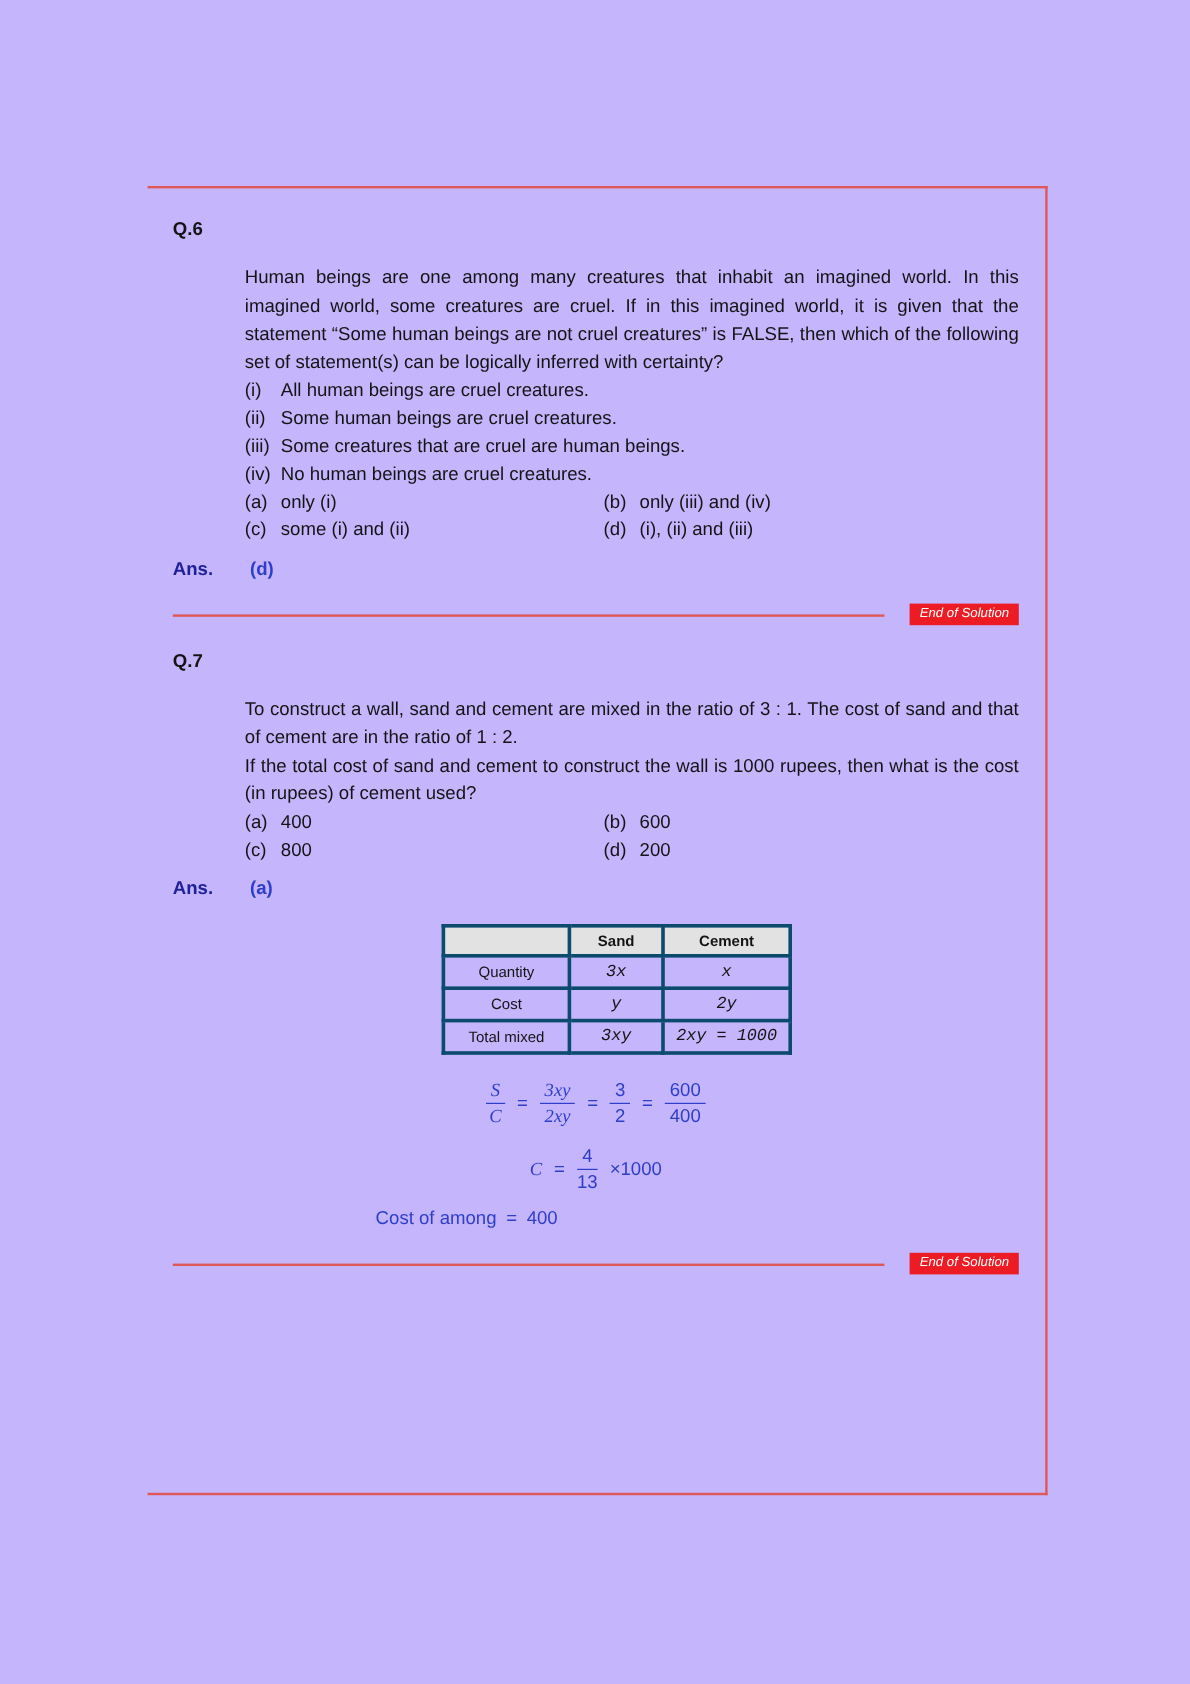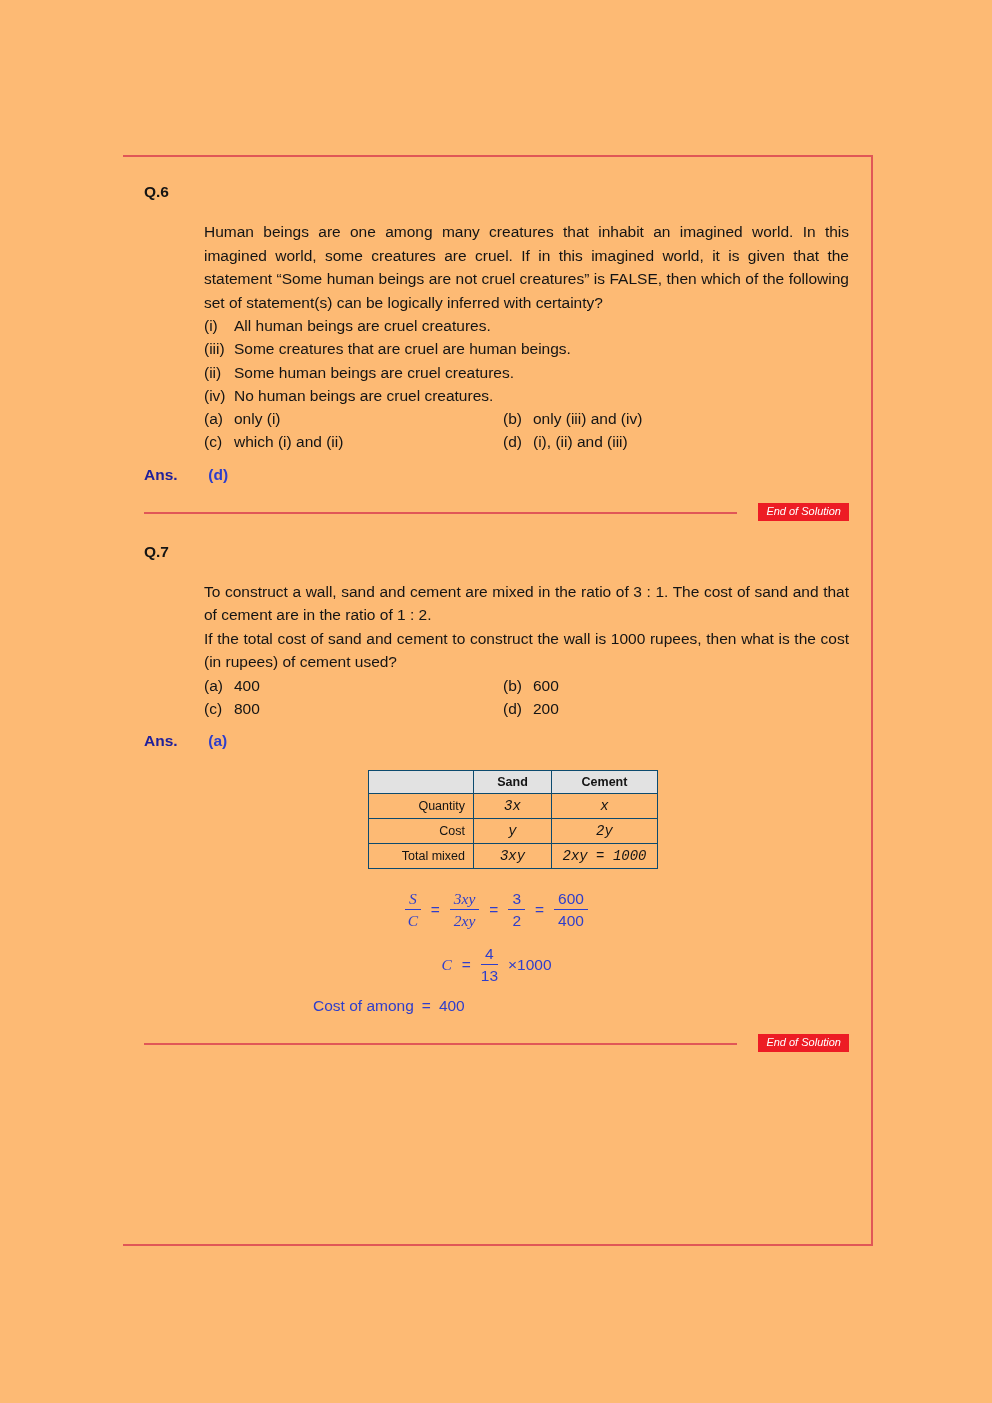--- a/index.html
+++ b/index.html
@@ -4,21 +4,21 @@
 <style>
   * { margin:0; padding:0; box-sizing:border-box; }
   html,body { background:#ffffff; }
   body {
     width:992px; height:1403px;
     font-family:"Liberation Sans", sans-serif;
     color:#141414;
     position:relative;
     overflow:hidden;
   }
-  .page { position:relative; width:992px; height:1403px; background:#fdba74; }
+  .page { position:relative; width:992px; height:1403px; background:#c4b5fd; }
 
   
   .frame {
     position:absolute; left:123px; top:155px; width:750px; height:1091px;
     border-top:2px solid #e05757;
     border-right:2px solid #e05757;
     border-bottom:2px solid #e05757;
   }
 
   .content { position:absolute; left:144px; top:180px; width:705px; }
@@ -49,30 +49,30 @@
     font-size:11px; font-weight:normal; font-style:italic;
     padding:2px 8px 3px 8px; line-height:13px;
     white-space:nowrap;
   }
 
   .q7-section { margin-top:18px; }
   .q-text + .q-text { margin-top:0; }
 
   
   .sol-table { border-collapse:collapse; margin:20px 0 0 224px; }
-  .sol-table th, .sol-table td { border:1px solid #0c4a6e; }
+  .sol-table th, .sol-table td { border:3px solid #0c4a6e; }
   .sol-table th {
     background:#e2e2e2; font-size:12.5px; font-weight:bold;
     padding:4px 6px; text-align:center;
   }
   .sol-table th.c0 { width:105px; }
   .sol-table th.c1 { width:78px; }
   .sol-table th.c2 { width:106px; }
   .sol-table td { font-size:12.5px; padding:4px 8px; }
-  .sol-table td.row-label { text-align:right; }
+  .sol-table td.row-label { text-align:center; }
   .sol-table td.val {
     text-align:center;
     font-family:Liberation Mono, monospace;
     font-style:italic; font-size:14px;
   }
 
   
   .equation {
     color:#2e3ecb; font-size:15.5px;
     display:flex; align-items:center; gap:10px;
@@ -98,45 +98,45 @@
         <div class="q-label">Q.6</div>
         <div class="q-body">
           <p class="q-text">Human beings are one among many creatures that inhabit an imagined world. In this imagined world, some creatures are cruel. If in this imagined world, it is given that the statement “Some human beings are not cruel creatures” is FALSE, then which of the following set of statement(s) can be logically inferred with certainty?</p>
 
           <div>
             <div class="statement">
               <span class="st-num">(i)</span>
               <span class="st-text">All human beings are cruel creatures.</span>
             </div>
             <div class="statement">
+              <span class="st-num">(ii)</span>
+              <span class="st-text">Some human beings are cruel creatures.</span>
+            </div>
+            <div class="statement">
               <span class="st-num">(iii)</span>
               <span class="st-text">Some creatures that are cruel are human beings.</span>
             </div>
             <div class="statement">
-              <span class="st-num">(ii)</span>
-              <span class="st-text">Some human beings are cruel creatures.</span>
-            </div>
-            <div class="statement">
               <span class="st-num">(iv)</span>
               <span class="st-text">No human beings are cruel creatures.</span>
             </div>
           </div>
 
           <div class="options">
             <div class="option">
               <span class="opt-label">(a)</span>
               <span class="opt-text">only (i)</span>
             </div>
             <div class="option">
               <span class="opt-label">(b)</span>
               <span class="opt-text">only (iii) and (iv)</span>
             </div>
             <div class="option">
               <span class="opt-label">(c)</span>
-              <span class="opt-text">which (i) and (ii)</span>
+              <span class="opt-text">some (i) and (ii)</span>
             </div>
             <div class="option">
               <span class="opt-label">(d)</span>
               <span class="opt-text">(i), (ii) and (iii)</span>
             </div>
           </div>
         </div>
       </div>
 
       <div class="ans-row">

